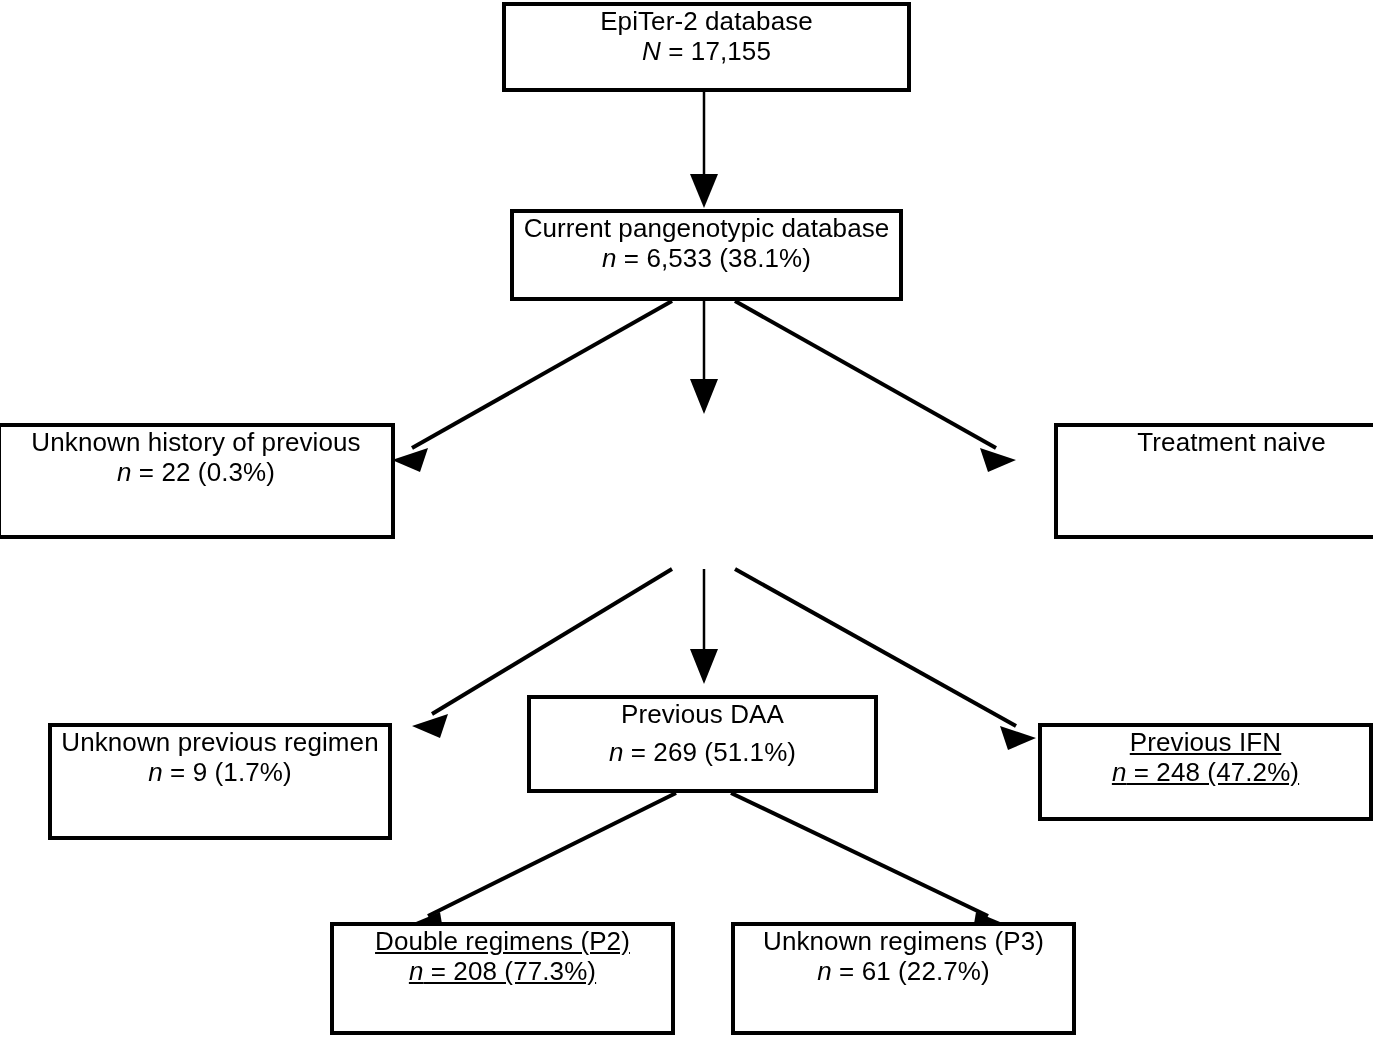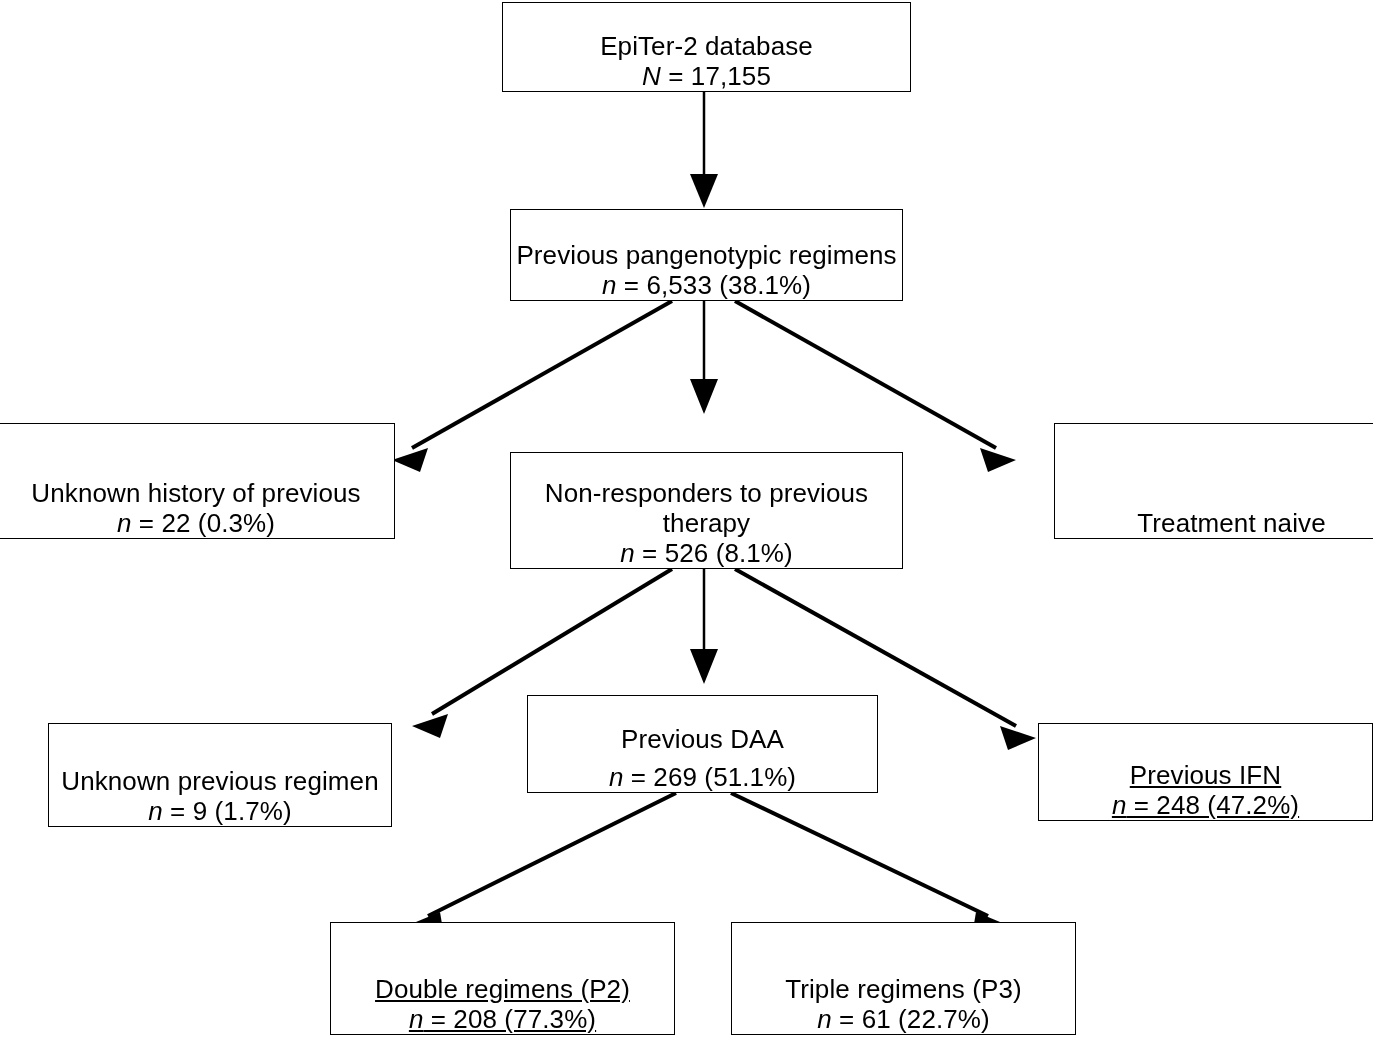--- a/index.html
+++ b/index.html
@@ -20,26 +20,26 @@
   svg.edges {
     position: absolute;
     top: 0;
     left: 0;
     width: 1373px;
     height: 1040px;
   }
   .node {
     position: absolute;
     box-sizing: border-box;
-    border: 1px solid #000000;
+    border: 4px solid #000000;
     background: #ffffff;
     display: flex;
     flex-direction: column;
     align-items: center;
-    justify-content: flex-end;
+    justify-content: flex-start;
     text-align: center;
     color: #000000;
     z-index: 2;
   }
   .node-line {
     font-size: 26px;
     line-height: 1.16;
     white-space: nowrap;
     letter-spacing: 0.1px;
   }
@@ -102,57 +102,52 @@
       <polygon points="1012,927 976,912 972,936" fill="#000"></polygon>
     </g>
   </svg>
 
   <div class="node" style="left:502px; top:2px; width:409px; height:90px;">
     <div class="node-line">EpiTer-2 database</div>
     <div class="node-line count"><i class="sym">N</i> = 17,155</div>
   </div>
 
   <div class="node" style="left:510px; top:209px; width:393px; height:92px;">
-    <div class="node-line">Previous pangenotypic regimens</div>
+    <div class="node-line">Current pangenotypic database</div>
     <div class="node-line count"><i class="sym">n</i> = 6,533 (38.1%)</div>
   </div>
 
   <div class="node" style="left:-3px; top:423px; width:398px; height:116px;">
     <div class="node-line">Unknown history of previous</div>
     <div class="node-line count"><i class="sym">n</i> = 22 (0.3%)</div>
   </div>
 
-  <div class="node" style="left:510px; top:452px; width:393px; height:117px;">
-    <div class="node-line">Non-responders to previous</div>
-    <div class="node-line">therapy</div>
-    <div class="node-line count"><i class="sym">n</i> = 526 (8.1%)</div>
-  </div>
 
   <div class="node" style="left:1018px; top:423px; width:355px; height:116px;margin-left:36px;">
     <div class="node-line">Treatment naive</div>
   </div>
 
-  <div class="node" style="left:48px; top:723px; width:344px; height:104px;">
+  <div class="node" style="left:48px; top:723px; width:344px; height:117px;">
     <div class="node-line">Unknown previous regimen</div>
     <div class="node-line count"><i class="sym">n</i> = 9 (1.7%)</div>
   </div>
 
   <div class="node" style="left:527px; top:695px; width:351px; height:98px;gap:8px;">
     <div class="node-line">Previous DAA</div>
     <div class="node-line count"><i class="sym">n</i> = 269 (51.1%)</div>
   </div>
 
   <div class="node" style="left:1038px; top:723px; width:335px; height:98px;text-decoration:underline;">
     <div class="node-line">Previous IFN</div>
     <div class="node-line count"><i class="sym">n</i> = 248 (47.2%)</div>
   </div>
 
   <div class="node" style="left:330px; top:922px; width:345px; height:113px;text-decoration:underline;">
     <div class="node-line">Double regimens (P2)</div>
     <div class="node-line count"><i class="sym">n</i> = 208 (77.3%)</div>
   </div>
 
   <div class="node" style="left:731px; top:922px; width:345px; height:113px;">
-    <div class="node-line">Triple regimens (P3)</div>
+    <div class="node-line">Unknown regimens (P3)</div>
     <div class="node-line count"><i class="sym">n</i> = 61 (22.7%)</div>
   </div>
 
 </div>
 
 </body></html>

